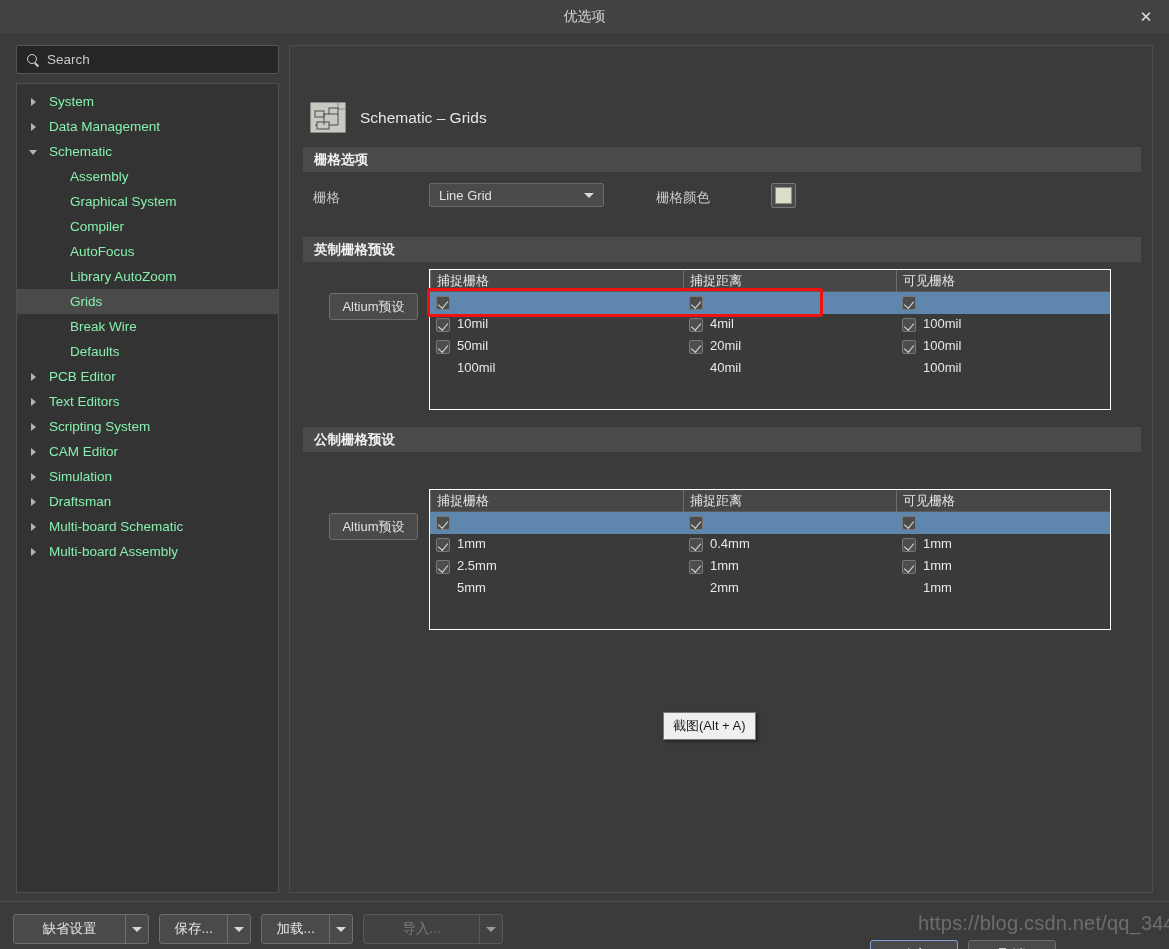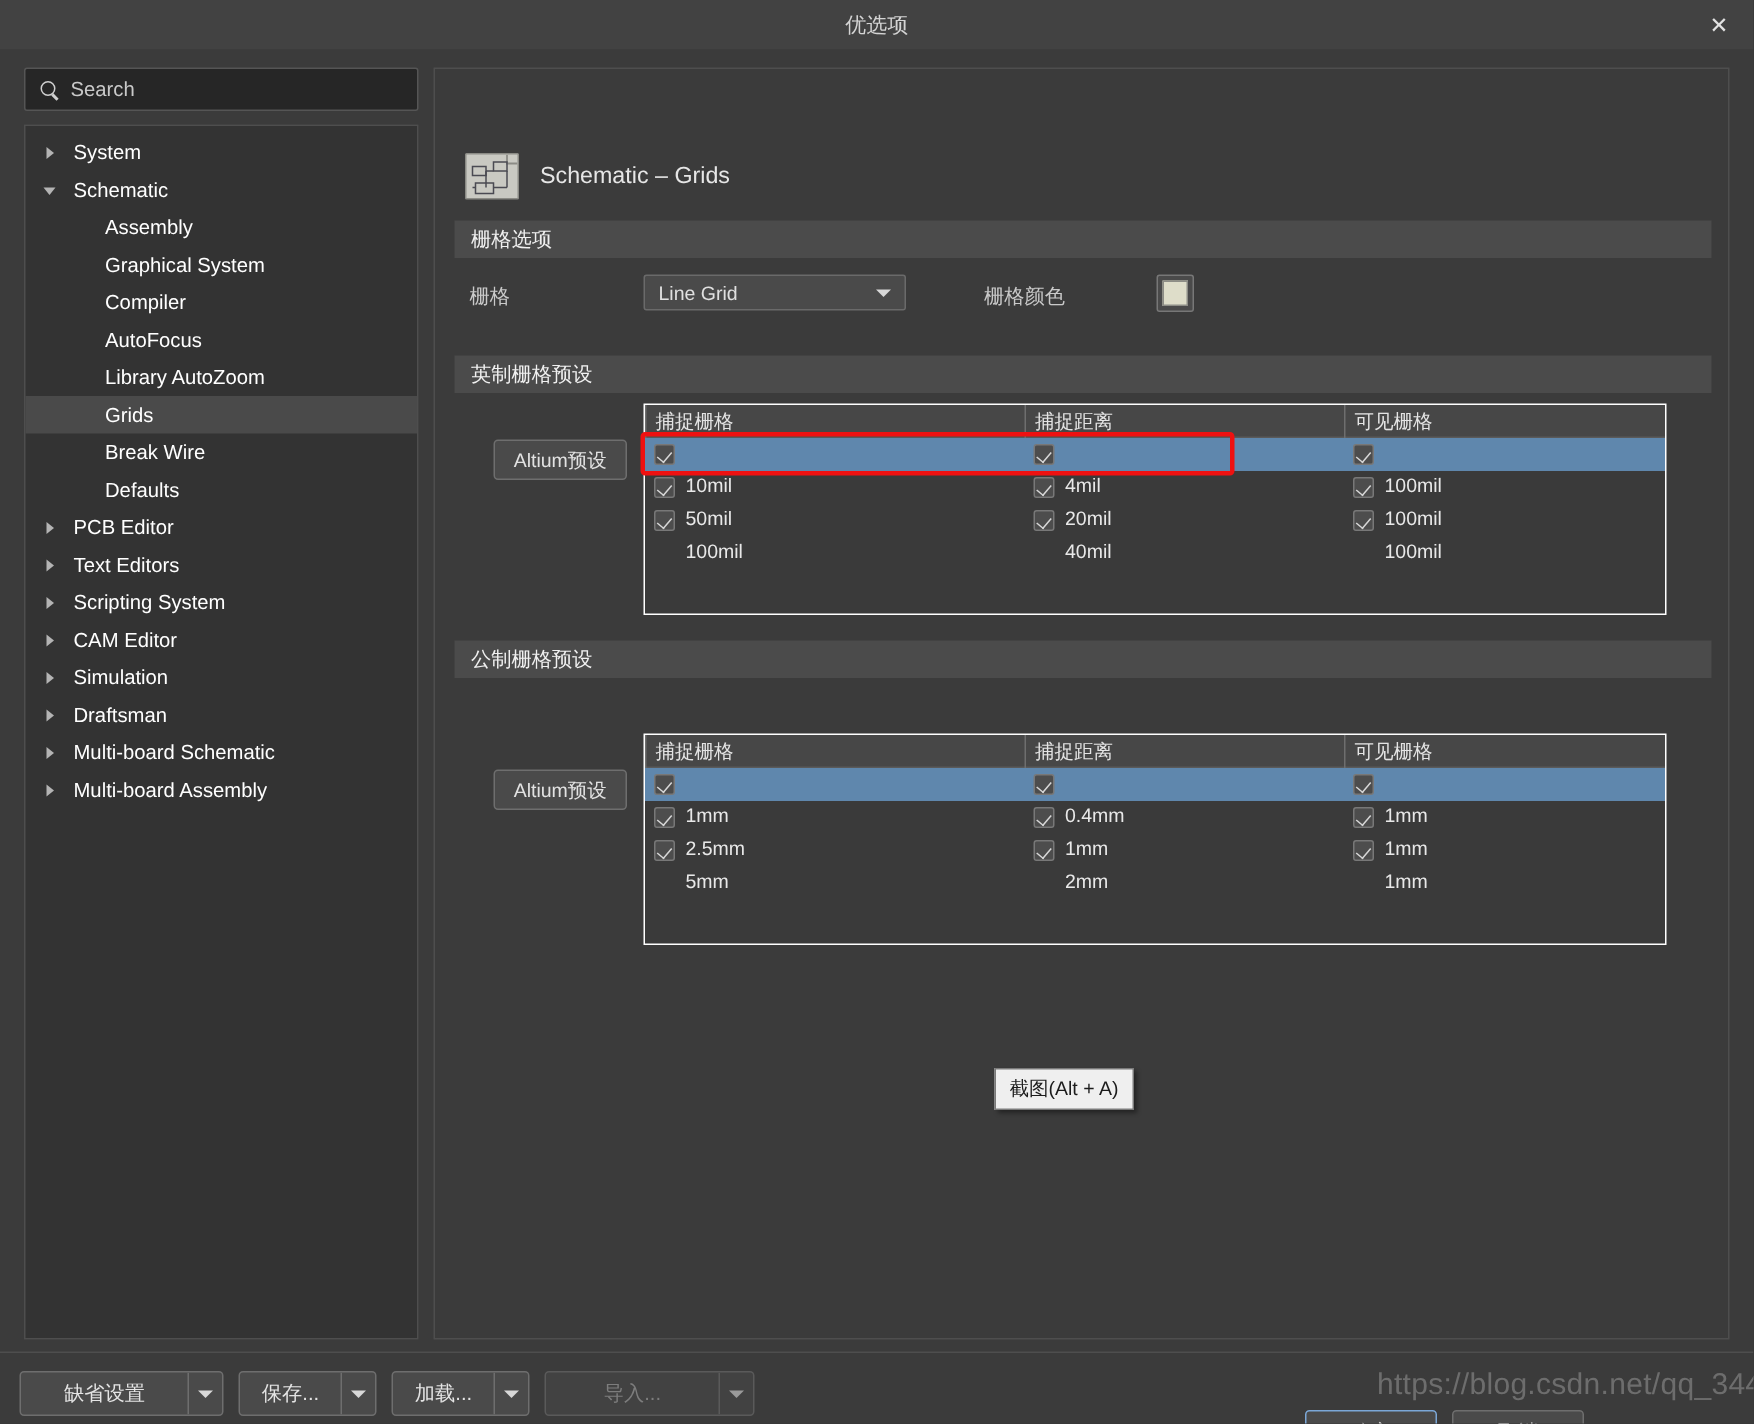--- a/index.html
+++ b/index.html
@@ -54,21 +54,21 @@
   }
   .searchbox .sph { color: #c9c9c9; font-size: 13.5px; }
 
   .tree {
     position: absolute; left: 0; top: 38px; width: 263px; height: 810px;
     background: #333333; border: 1px solid #4e4e4e;
     padding-top: 5px;
   }
   .tree-item {
     height: 25px; display: flex; align-items: center;
-    color: #ffffff; font-size: 13.5px; cursor: pointer; position: relative;
+    color: #86efac; font-size: 13.5px; cursor: pointer; position: relative;
   }
   .tree-item.lvl0 { padding-left: 12px; }
   .tree-item.lvl1 { padding-left: 53px; }
   .tree-item.selected { background: #4a4a4a; }
   .tw {
     width: 14px; margin-left: -14px; margin-right: 0;
     display: inline-block; position: relative;
   }
   .tree-item.lvl0 .tw { margin-left: 0; margin-right: 6px; }
   .arrow-right {
@@ -99,21 +99,21 @@
     width: 36px; height: 31px; position: relative;
     background: #c9c9c2; border: 1px solid #8b8b85; border-radius: 1px;
     overflow: hidden;
   }
   .sch-icon svg { position: absolute; left: 0; top: 0; }
   .panel-head .ptitle { color: #e6e6e6; font-size: 15.5px; }
 
   .sect-head {
     position: absolute; left: 13px; width: 838px; height: 25px;
     background: #4b4b4b;
-    color: #f0f0f0; font-size: 13.5px; font-weight: normal;
+    color: #f0f0f0; font-size: 13.5px; font-weight: bold;
     display: flex; align-items: center; padding-left: 11px;
   }
   .sect-body { position: absolute; left: 13px; width: 838px; }
 
   .field-label { color: #c9c9c9; font-size: 13.5px; }
 
   .combo {
     width: 175px; height: 24px; background: #4a4a4a;
     border: 1px solid #6a6a6a; border-radius: 2px;
     display: flex; align-items: center; padding-left: 9px;
@@ -244,20 +244,26 @@
     <div class="searchbox">
       <span class="sicon"></span>
       <span class="sph">Search</span>
     </div>
     <div class="tree" id="tree">
         <div class="tree-item lvl0">
           <span class="tw">
             <i class="arrow-right"></i>
           </span>
           <span>System</span>
+        </div>
+        <div class="tree-item lvl0">
+          <span class="tw">
+            <i class="arrow-right"></i>
+          </span>
+          <span>Data Management</span>
         </div>
         <div class="tree-item lvl0">
           <span class="tw">
             <i class="arrow-down"></i>
           </span>
           <span>Schematic</span>
         </div>
         <div class="tree-item lvl1">
           <span class="tw"></span>
           <span>Assembly</span>

